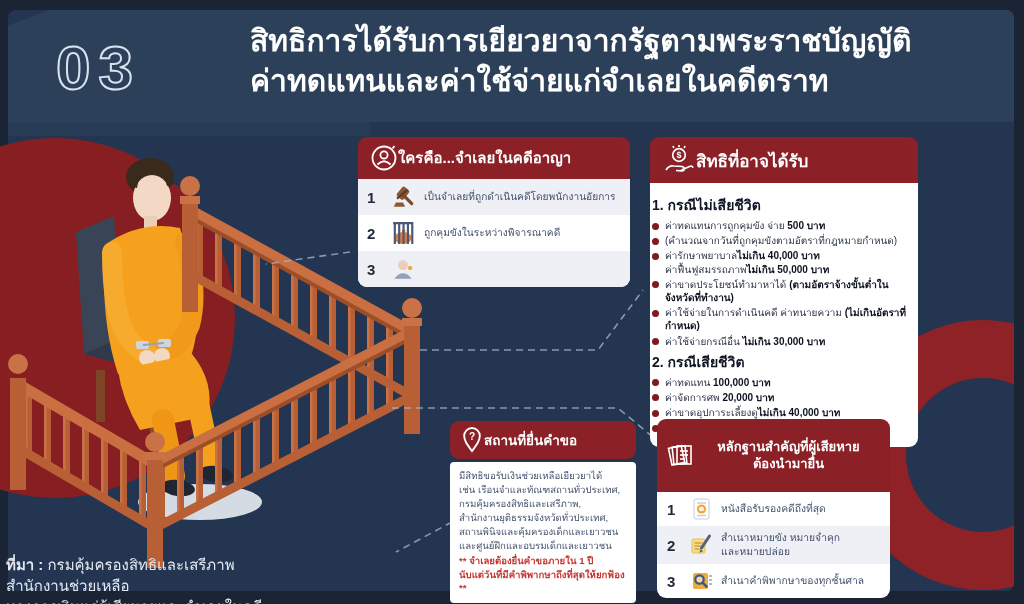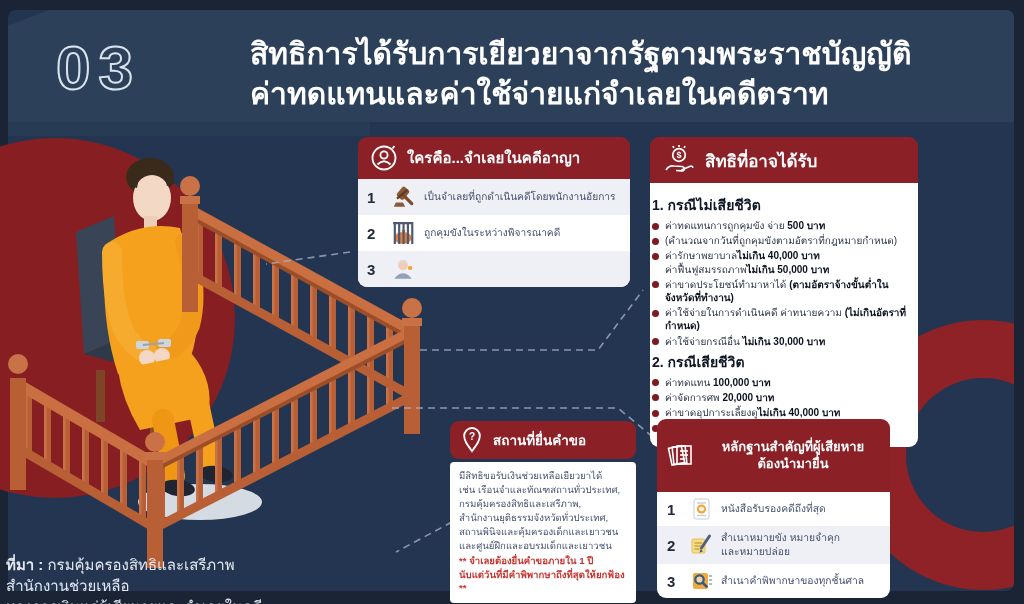--- a/index.html
+++ b/index.html
@@ -8,29 +8,29 @@
   .panel{position:absolute;left:8px;top:10px;right:10px;bottom:13px;background:#243551;
          border-radius:8px;overflow:hidden;}
   .band{position:absolute;left:0;top:0;width:100%;height:112px;background:#2c4059;
         clip-path:polygon(0 14%,4% 0,100% 0,100% 100%,0 100%);}
   .band2{position:absolute;left:0;top:112px;width:36%;height:14px;background:#2c4059;opacity:.55;}
   svg{display:block}
   .bgshapes{position:absolute;left:0;top:0;width:100%;height:100%;}
 
   .page-num{position:absolute;left:48px;top:22px;font-size:62px;font-weight:700;letter-spacing:8px;
             color:transparent;-webkit-text-stroke:2px #d9e3ef;}
-  .title{position:absolute;left:242px;top:24px;width:775px;color:#ffffff;font-weight:700;
+  .title{position:absolute;left:242px;top:11px;width:775px;color:#ffffff;font-weight:700;
          font-size:30px;line-height:1.32;}
 
   .illus{position:absolute;left:0;top:120px;width:440px;height:484px;}
   .connectors{position:absolute;left:0;top:0;width:1024px;height:604px;pointer-events:none;}
 
   .card{position:absolute;}
   .card-header{background:#8b2027;color:#fff;border-radius:9px 9px 0 0;display:flex;align-items:center;
-               gap:9px;padding:7px 12px;}
+               padding:7px 12px;}
   .card-header .ct{font-weight:700;}
   .card-body{background:#ffffff;border-radius:0 0 9px 9px;overflow:hidden;}
 
   
   .who{left:358px;top:137px;width:272px;}
   .who .ct{font-size:15px;}
   .who .row{display:flex;align-items:center;gap:6px;padding:6px 10px 6px 9px;}
   .who .row.alt{background:#eef0f5;}
   .who .num{width:15px;font-size:15px;font-weight:700;color:#222b3d;flex:none;}
   .who .ricon{width:30px;flex:none;display:flex;justify-content:center;}

